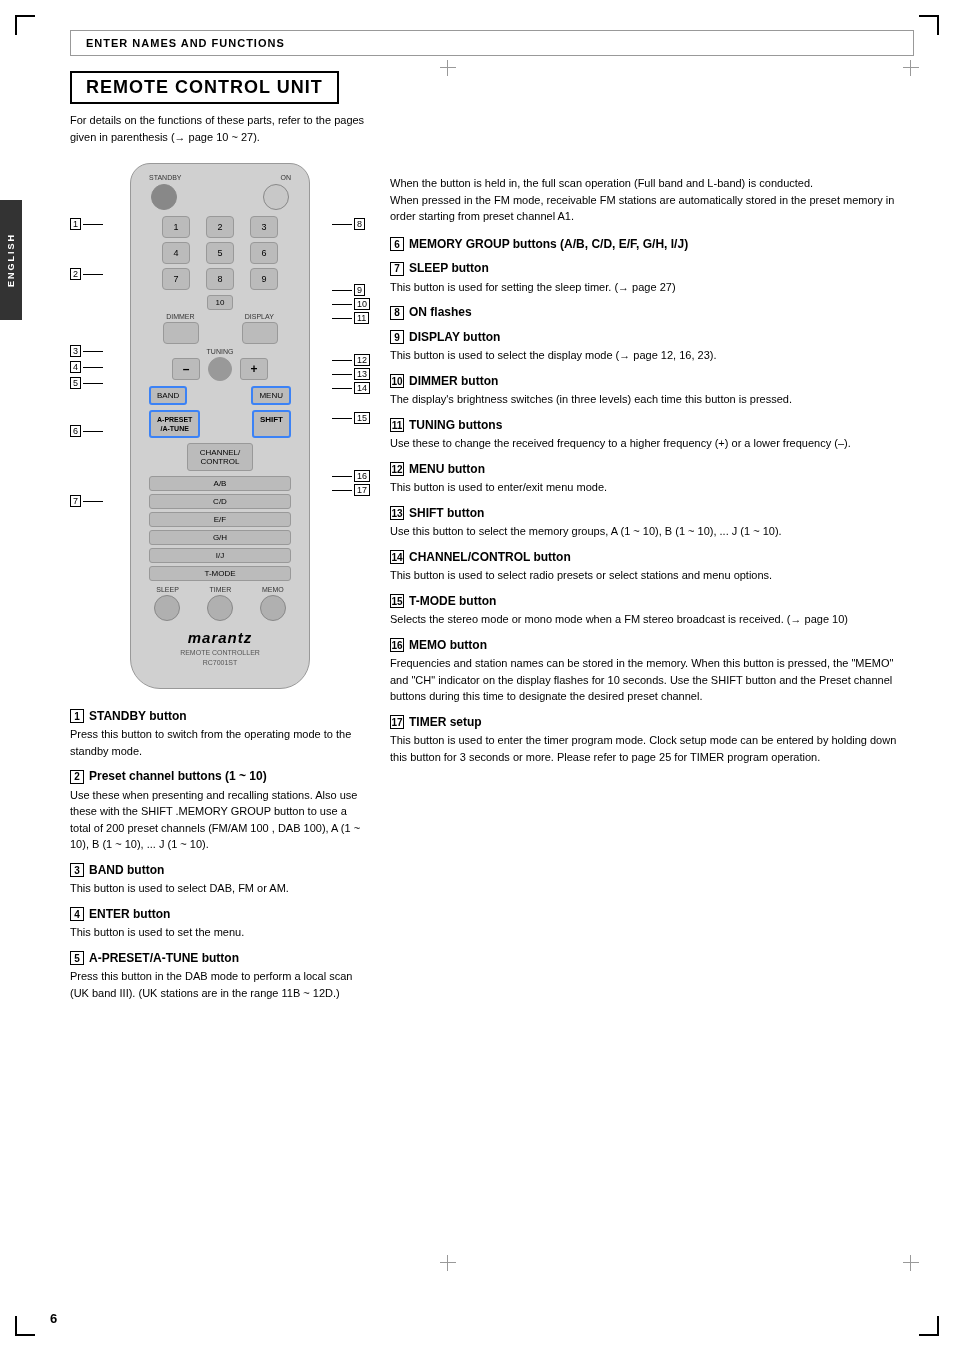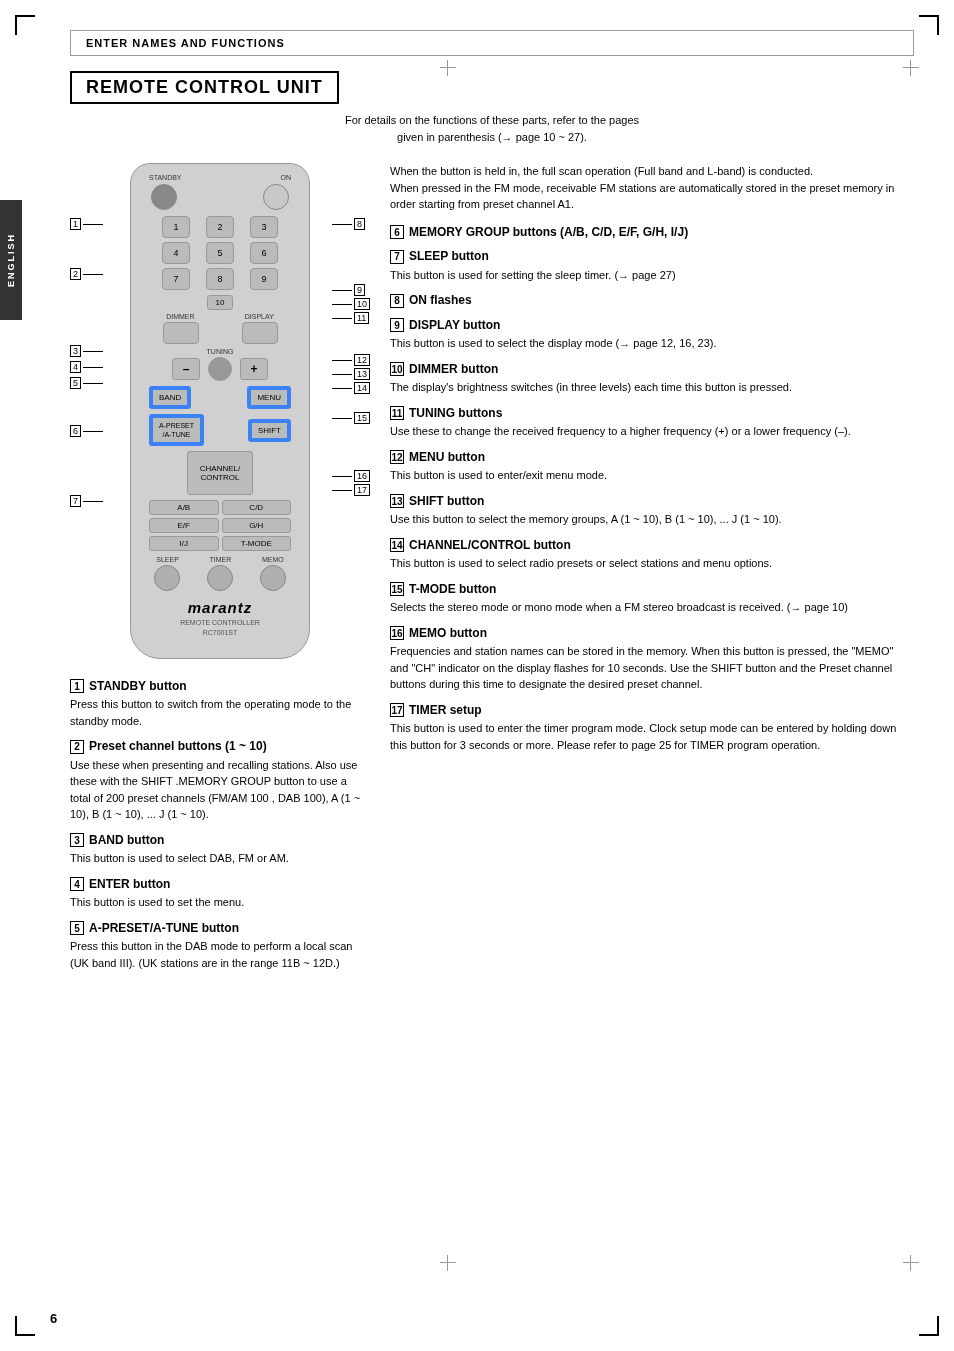--- a/index.html
+++ b/index.html
@@ -77,35 +77,35 @@
       font-size: 18px;
       font-weight: bold;
       letter-spacing: 1px;
     }
 
     .subtitle {
       font-size: 11px;
       margin-left: 30px;
       margin-bottom: 18px;
       line-height: 1.5;
-      text-align: center;
     }
 
     
     .two-col {
       display: flex;
       gap: 20px;
       margin-left: 30px;
     }
     .left-col {
       width: 300px;
       flex-shrink: 0;
     }
     .right-col {
       flex: 1;
+      margin-top: 12px;
     }
 
     
     .remote-wrapper {
       display: flex;
       justify-content: center;
       margin-bottom: 20px;
       position: relative;
     }
     .remote-body {
@@ -218,49 +218,49 @@
     .band-menu-row {
       display: flex;
       justify-content: space-between;
       align-items: center;
       padding: 0 8px;
       margin-bottom: 5px;
     }
     .btn-wide {
       padding: 3px 6px;
       background: #bbb;
-      border: 4px solid #3b82f6;
+      border: 2px solid #3b82f6;
       border-radius: 3px;
       font-size: 8px;
       cursor: pointer;
     }
     .apreset-shift-row {
       display: flex;
       justify-content: space-between;
-      align-items: center;
       padding: 0 8px;
       margin-bottom: 5px;
+      font-weight: bold;
     }
     .ch-control-row {
       display: flex;
       justify-content: center;
       margin-bottom: 5px;
     }
     .btn-ch {
-      padding: 12px 12px;
+      padding: 4px 12px;
       background: #bbb;
       border: 1px solid #999;
       border-radius: 3px;
       font-size: 8px;
       cursor: pointer;
       text-align: center;
     }
     .mem-group-row {
       display: grid;
-      grid-template-columns: repeat(2, 1fr);
+      grid-template-columns: repeat(1, 1fr);
       gap: 3px;
       padding: 0 8px;
       margin-bottom: 5px;
     }
     .btn-mem {
       padding: 2px 4px;
       background: #bbb;
       border: 1px solid #999;
       border-radius: 3px;
       font-size: 8px;

